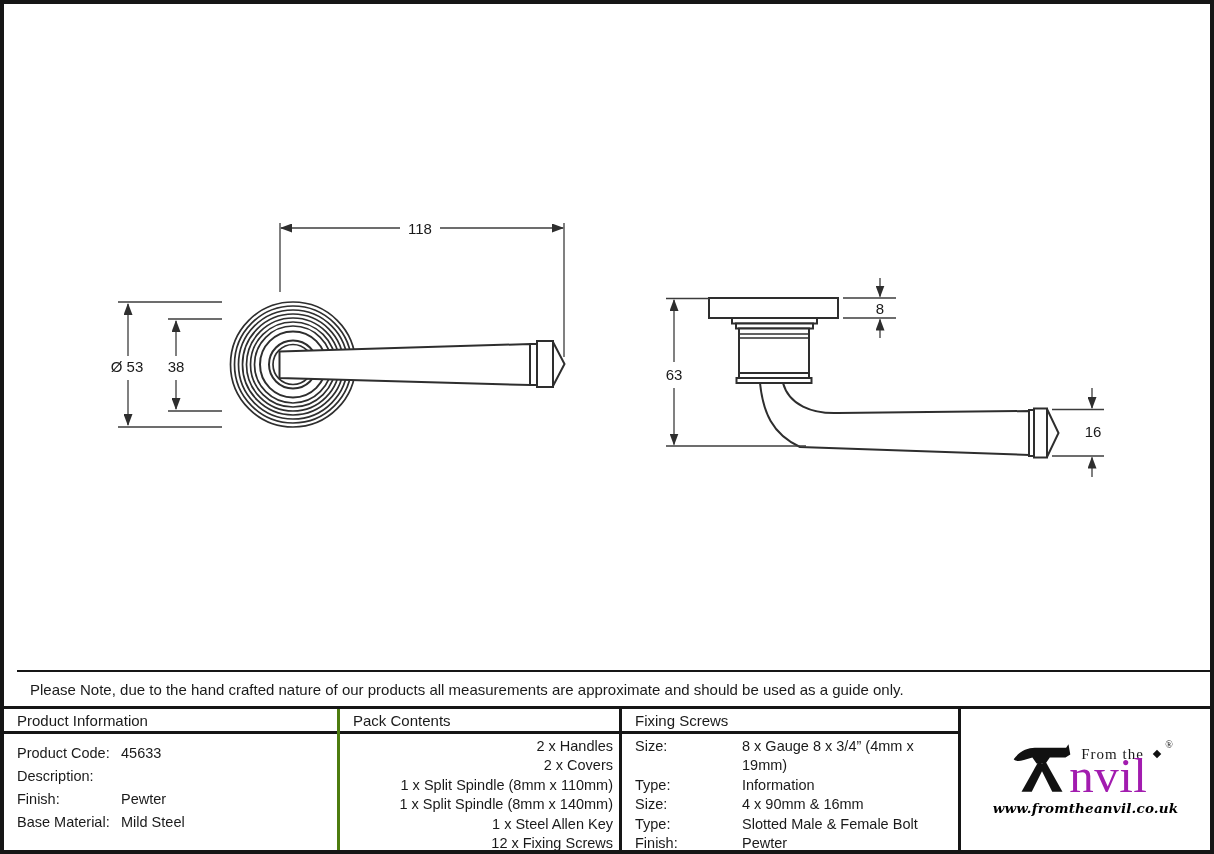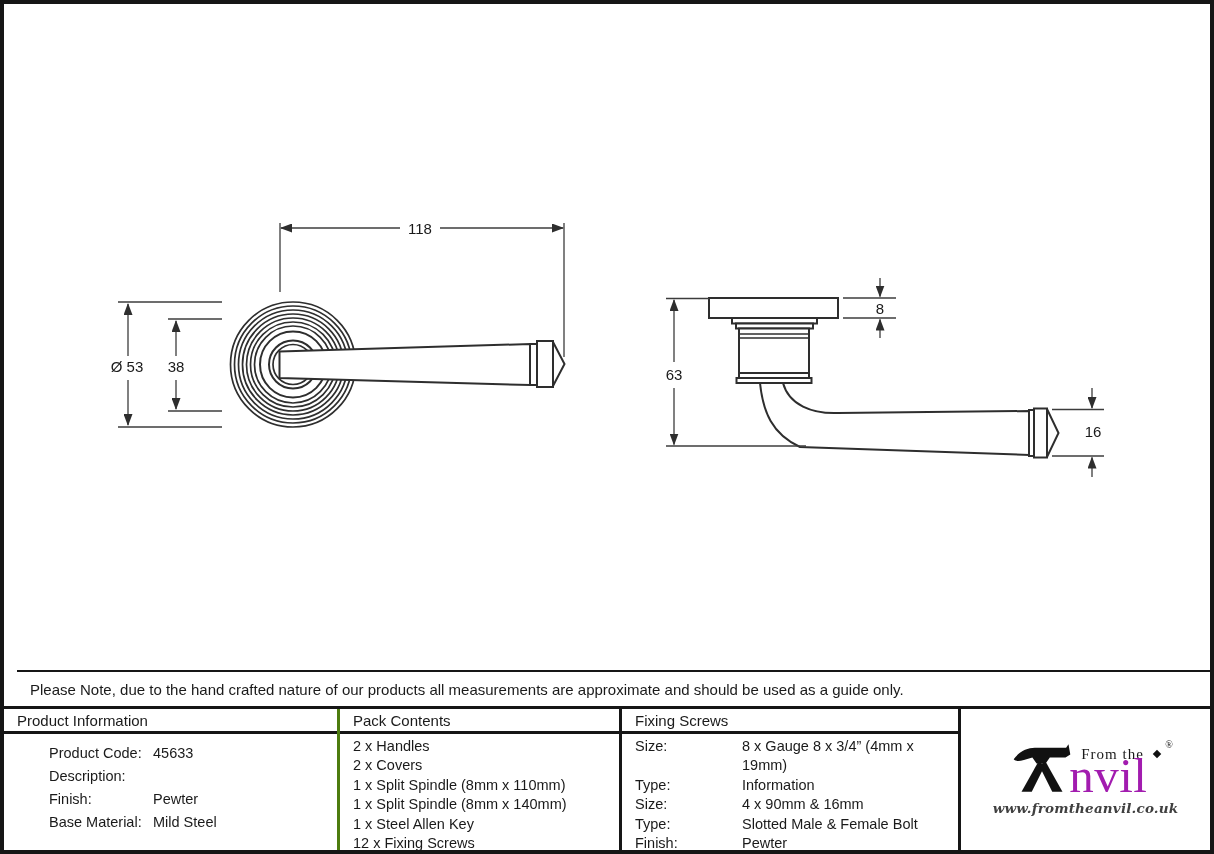--- a/index.html
+++ b/index.html
@@ -32,24 +32,24 @@
   .col-fix     { width:339px; border-right:3px solid #161616; }
   .col-logo    { flex:1; display:flex; align-items:center; justify-content:center; }
   .col-header {
     height:25px; line-height:23px; border-bottom:3px solid #161616;
     padding-left:13px; font-size:15px; box-sizing:border-box;
   }
   .col-body { padding:3px 6px 0 13px; font-size:14.5px; }
   .col-product .col-body { padding-top:8px; }
   .kv-row { display:flex; }
   .col-product .kv-row { line-height:23px; }
-  .col-product .kv-label { width:104px; flex:0 0 auto;margin-left:32px; }
+  .col-product .kv-label { width:104px; flex:0 0 auto; }
   .col-fix .kv-row { line-height:19.4px; }
   .col-fix .kv-label { width:107px; flex:0 0 auto; }
-  .pack-item { line-height:19.4px; }
+  .pack-item { line-height:19.4px;text-align:right; }
 
   
   .logo { text-align:center; padding-bottom:4px; }
   .logo-top { display:flex; align-items:flex-end; justify-content:center; }
   .anvil-a { margin-right:-4px; }
   .logo-right { position:relative; text-align:left; }
   .from-the {
     font-family:"Liberation Serif", serif; font-size:15px; letter-spacing:1px;
     padding-left:12px; margin-bottom:-7px;
   }
@@ -57,21 +57,21 @@
     display:inline-block; width:6px; height:6px; background:#111;
     transform:rotate(45deg); margin-left:10px; margin-bottom:2px;
   }
   .brand-suffix {
     font-family:"Liberation Serif", serif; font-size:49px; line-height:0.82;
     letter-spacing:0.5px; color:#a21caf;
   }
   .reg { position:absolute; top:-7px; right:-13px; font-size:10px; font-family:"Liberation Serif", serif; }
   .logo-url {
     font-family:"DejaVu Serif", serif; font-style:italic; font-weight:bold;
-    font-size:13.5px; letter-spacing:0.2px; margin-top:3px; color:#404040;
+    font-size:13.5px; letter-spacing:0.2px; margin-top:3px; color:#000000;
   }
 
   .dim-text { font-family:"Liberation Sans", sans-serif; font-size:15px; fill:#1a1a1a; }
 </style>
 </head>
 <body>
 
 <div class="page">
 
   <svg class="drawing" width="1214" height="670" viewBox="0 0 1214 670">

